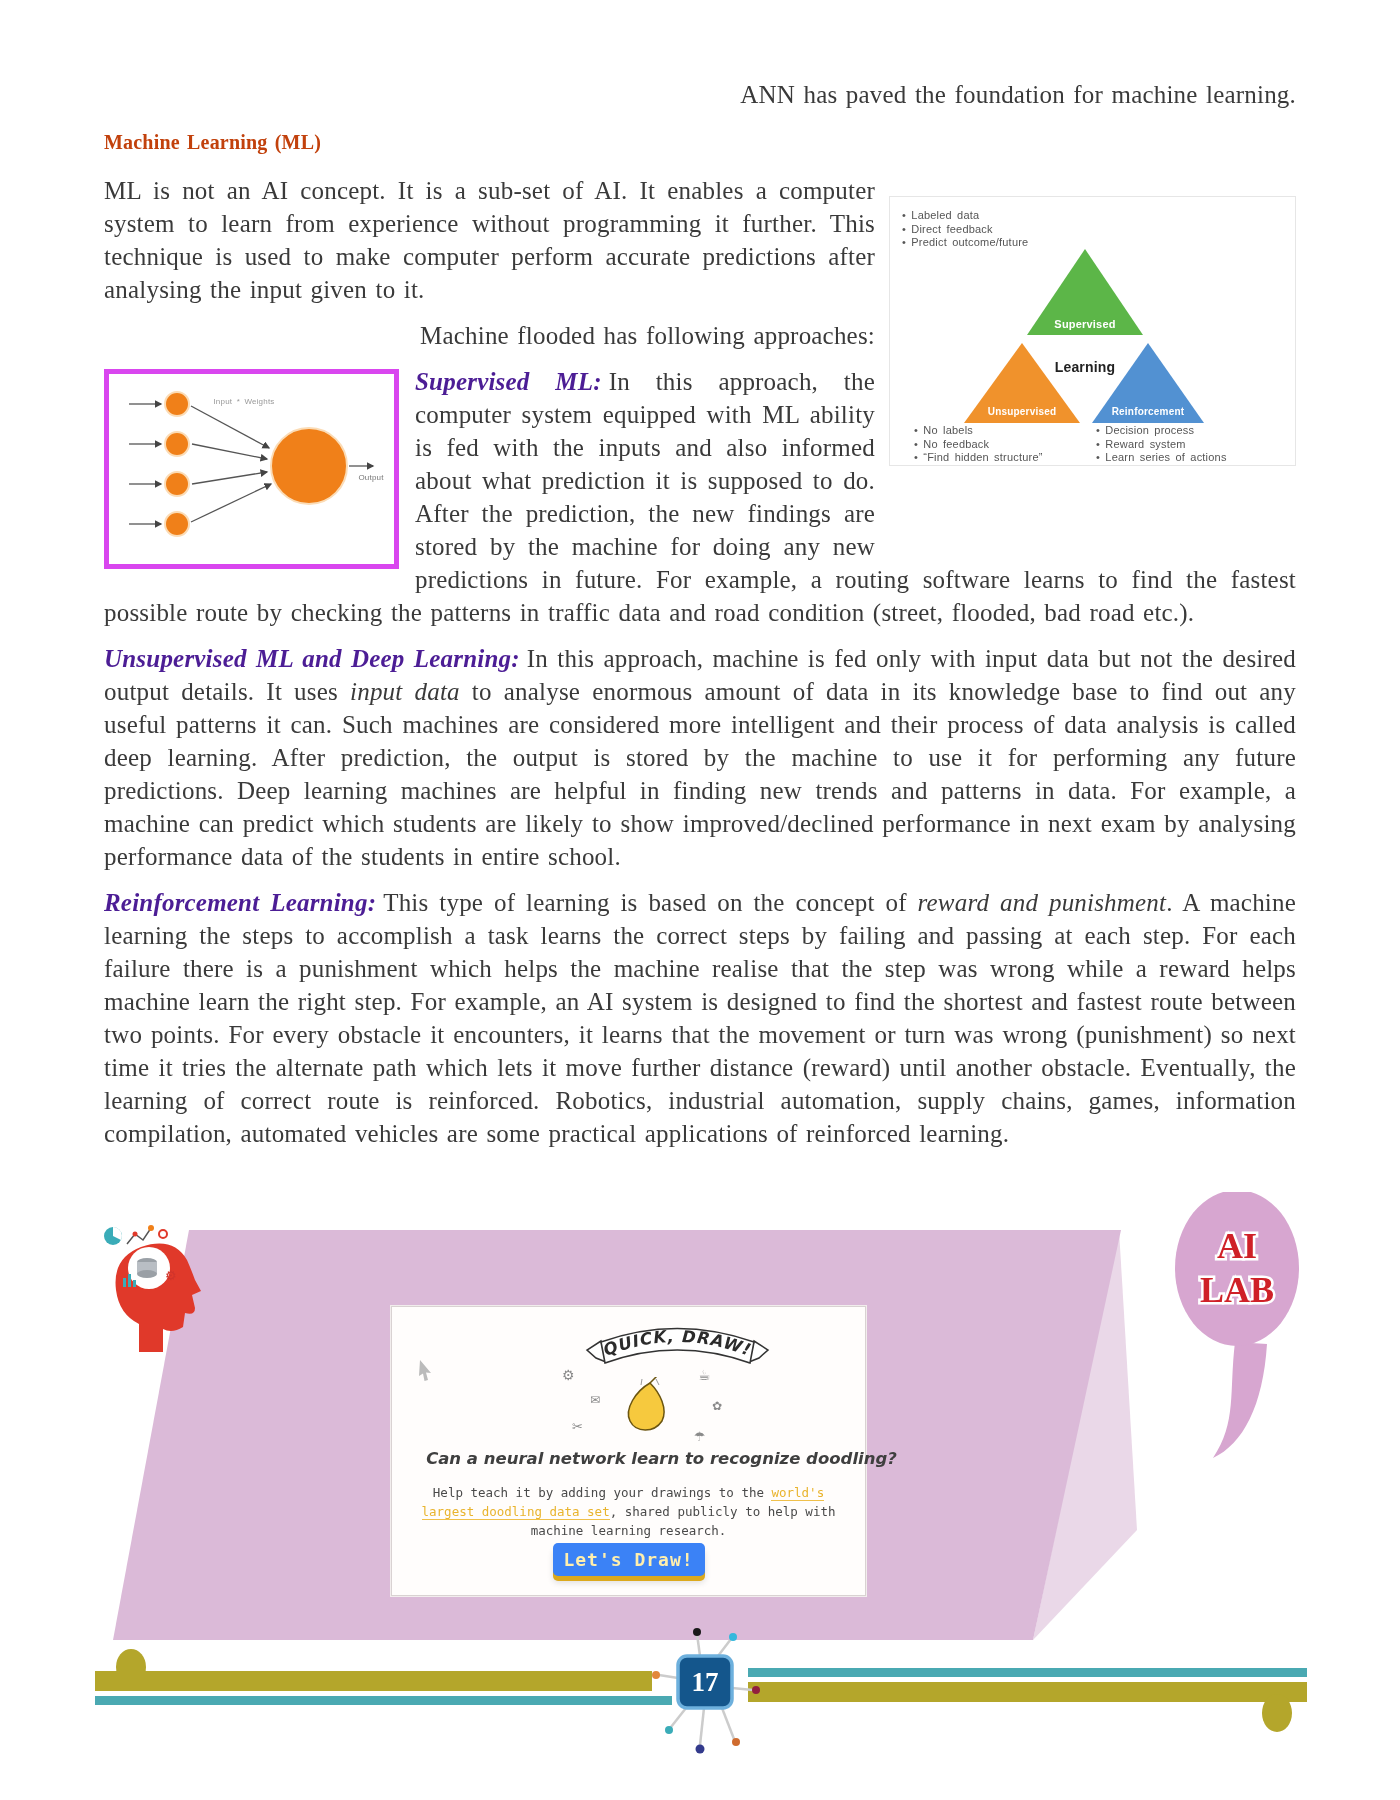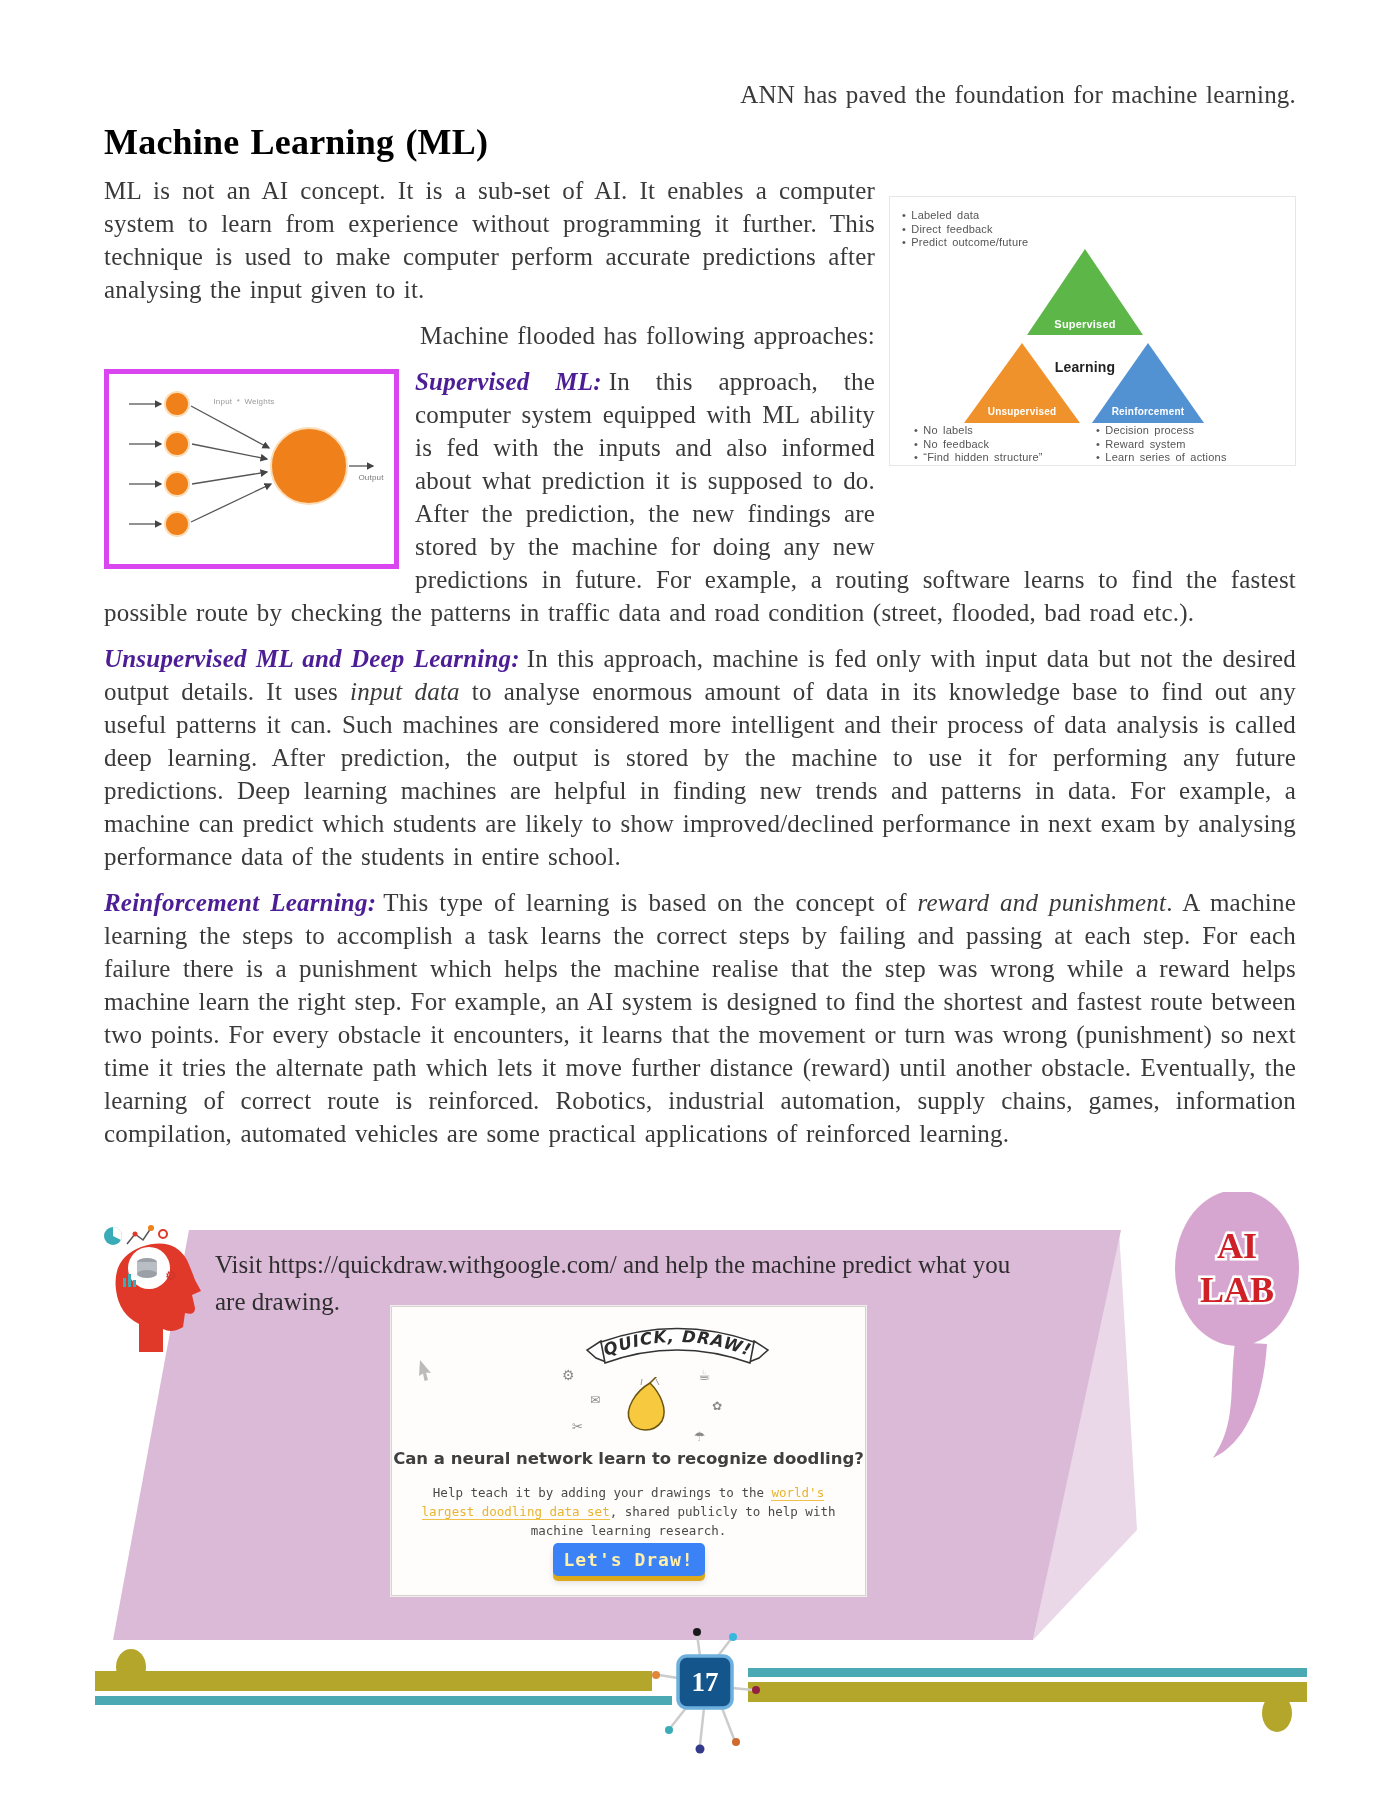--- a/index.html
+++ b/index.html
@@ -6,22 +6,22 @@
   body {
     width:1400px; height:1800px; position:relative; background:#ffffff;
     font-family:"Liberation Serif", serif; color:#3a3a3a; overflow:hidden;
   }
 
   
   .content { position:absolute; left:104px; top:78px; width:1192px;
     font-size:25px; line-height:33px; letter-spacing:0.2px; word-spacing:2px; }
   .content p { margin:0 0 13px; text-align:justify; }
   .content p.single { text-align:right; }
-  h2.ml-heading { font-family:"Liberation Serif", serif; font-size:36px; line-height:36px;
-    color:#000000; margin:2px 0 14px; font-weight:bold; }
+  h2.ml-heading { font-family:"Liberation Serif", serif; font-size:20px; line-height:36px;
+    color:#c2410c; margin:2px 0 14px; font-weight:bold; }
   .subhead { font-weight:bold; font-style:italic; color:#4c1d95; padding-right:7px; }
   .content i { font-style:italic; }
 
   figure { margin:0; }
   .fig-triangle { float:right; width:405px; height:268px; margin:22px 0 70px 14px;
     border:1px solid #e6e6e6; position:relative; background:#fff; }
   .fig-nn { float:left; width:285px; height:190px; margin:4px 16px 14px 0;
     border:5px solid #d946ef; position:relative; background:#fff; }
   .fig-triangle svg, .fig-nn svg { position:absolute; left:0; top:0; }
 
@@ -47,22 +47,22 @@
   .qd-doodle { position:absolute; font-family:"DejaVu Sans", sans-serif;
     font-size:14px; color:#8a8a8a; }
   .qd-doodle:nth-of-type(1){ left:170px; top:60px; }
   .qd-doodle:nth-of-type(2){ left:198px; top:86px; font-size:12px; }
   .qd-doodle:nth-of-type(3){ left:306px; top:60px; }
   .qd-doodle:nth-of-type(4){ left:180px; top:112px; font-size:13px; }
   .qd-doodle:nth-of-type(5){ left:320px; top:92px; font-size:12px; }
   .qd-doodle:nth-of-type(6){ left:302px; top:122px; font-size:13px; }
   .qd-hand { position:absolute; left:228px; top:70px; }
   .qd-question { position:absolute; left:0; top:142px; width:100%; text-align:center;
-    font-family:"DejaVu Sans", sans-serif; font-weight:600;
-    font-size:16.5px; color:#3f3f3f; }
+    font-family:"DejaVu Sans", sans-serif; font-style:italic; font-weight:600;
+    font-size:16.5px; color:#3f3f3f;padding-left:33px; }
   .qd-help { position:absolute; left:22px; top:176px; width:429px; text-align:center;
     font-family:"DejaVu Sans Mono", monospace; font-size:12.5px; line-height:19px; color:#4a4a4a; }
   .qd-link { color:#e9b42e; border-bottom:1.5px solid #f0c04a; cursor:pointer; }
   .qd-button { position:absolute; left:50%; transform:translateX(-50%); top:236px;
     width:152px; height:33px; background:#3b82f6; border-radius:5px;
     box-shadow:0 5px 0 #dca91c, 0 7px 6px rgba(0,0,0,.12);
     display:flex; align-items:center; justify-content:center;
     font-family:"DejaVu Sans Mono", monospace; font-weight:bold; font-size:18px;
     letter-spacing:1px; color:#ffefad; cursor:pointer; }
 
@@ -168,21 +168,20 @@
     <path d="M14,14 L14,5 A9,9 0 0 1 22,18 Z" fill="#ffffff"></path>
     <polyline points="28,22 36,12 44,18 52,6" fill="none" stroke="#555" stroke-width="1.5"></polyline>
     <circle cx="36" cy="12" r="2.5" fill="#e0392a"></circle>
     <circle cx="52" cy="6" r="3" fill="#f08019"></circle>
     <circle cx="64" cy="12" r="4" fill="none" stroke="#e0392a" stroke-width="2"></circle>
     <rect x="24" y="56" width="3" height="9" fill="#3aacb8"></rect>
     <rect x="29" y="52" width="3" height="13" fill="#3aacb8"></rect>
     <rect x="34" y="58" width="3" height="7" fill="#3aacb8"></rect>
   </svg>
 
-  <div class="ailab-text">Visit https://quickdraw.withgoogle.com/ and help the machine predict what you are drawing.</div>
 
   <svg class="badge" width="132" height="300" viewBox="0 0 132 300">
     <path d="M62,150 C56,200 64,230 40,266 C70,252 90,214 94,152 Z" fill="#d7a6d0"></path>
     <ellipse cx="64" cy="76" rx="62" ry="78" fill="#d7a6d0"></ellipse>
     <text x="64" y="66" text-anchor="middle" font-family="Liberation Serif, serif" font-size="36" font-weight="bold" fill="#cf2027" stroke="#ffffff" stroke-width="5" paint-order="stroke">AI</text>
     <text x="64" y="110" text-anchor="middle" font-family="Liberation Serif, serif" font-size="36" font-weight="bold" fill="#cf2027" stroke="#ffffff" stroke-width="5" paint-order="stroke">LAB</text>
   </svg>
 
   <div class="qd-panel">
 

